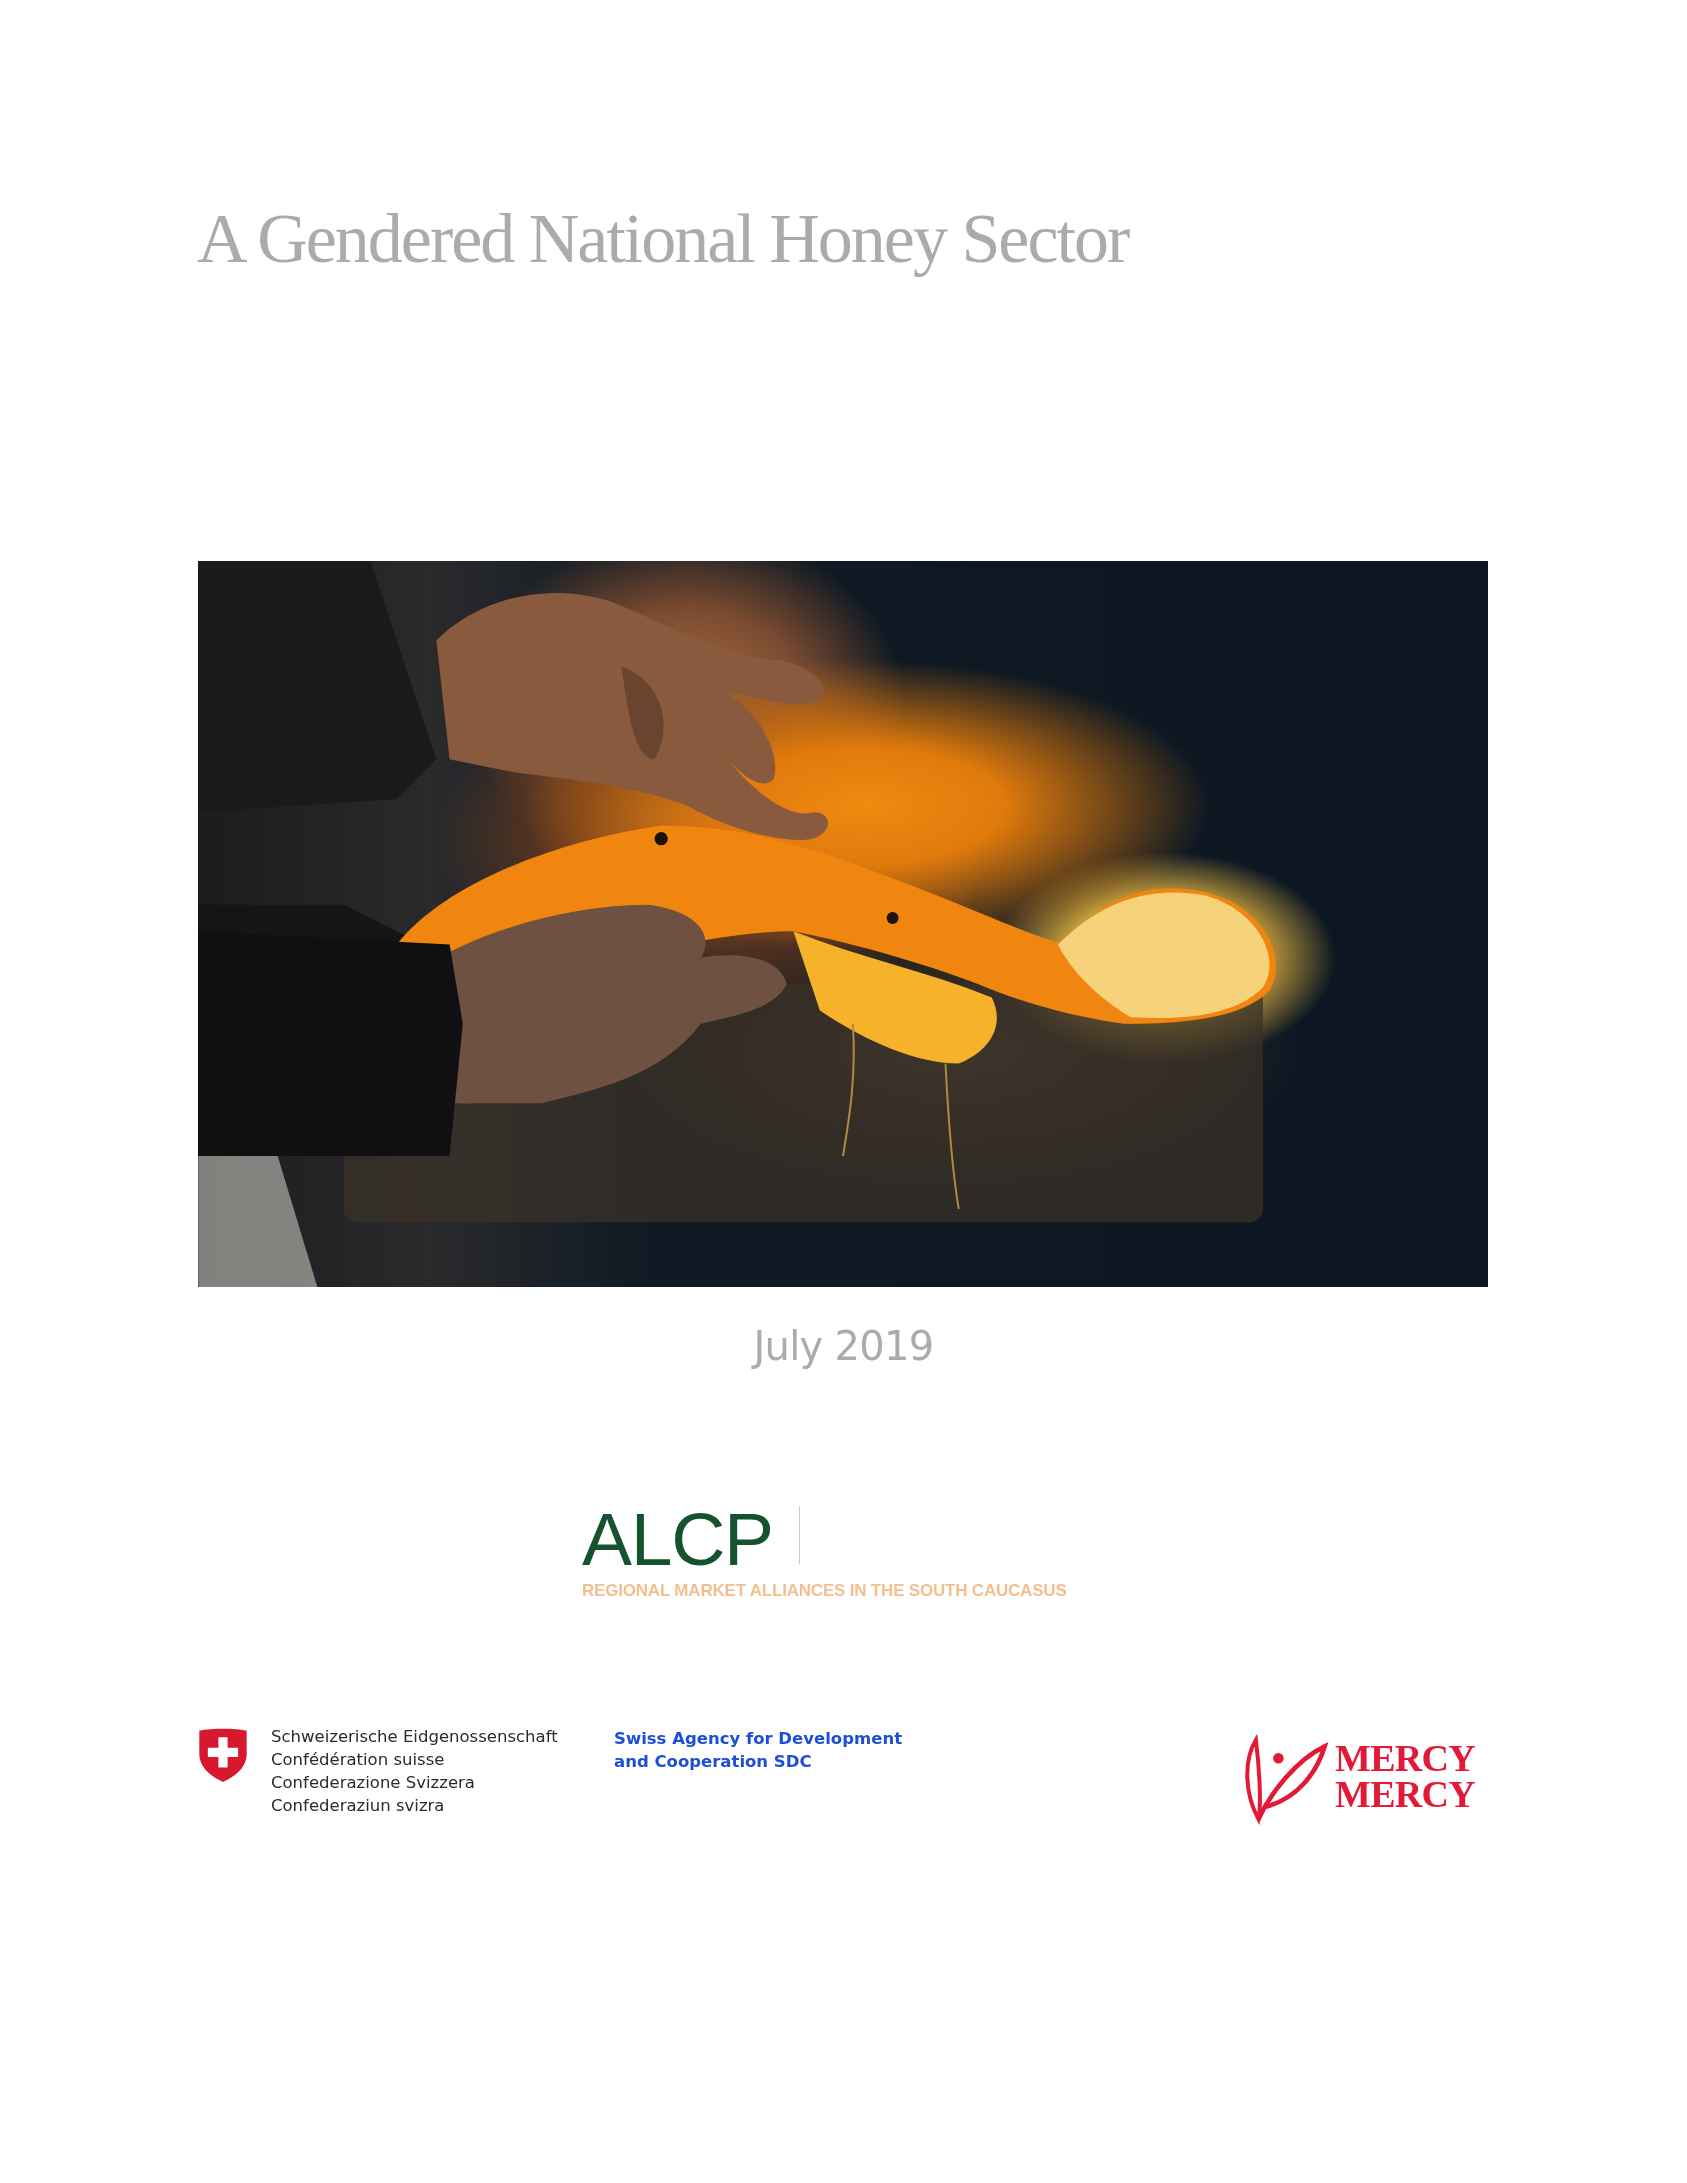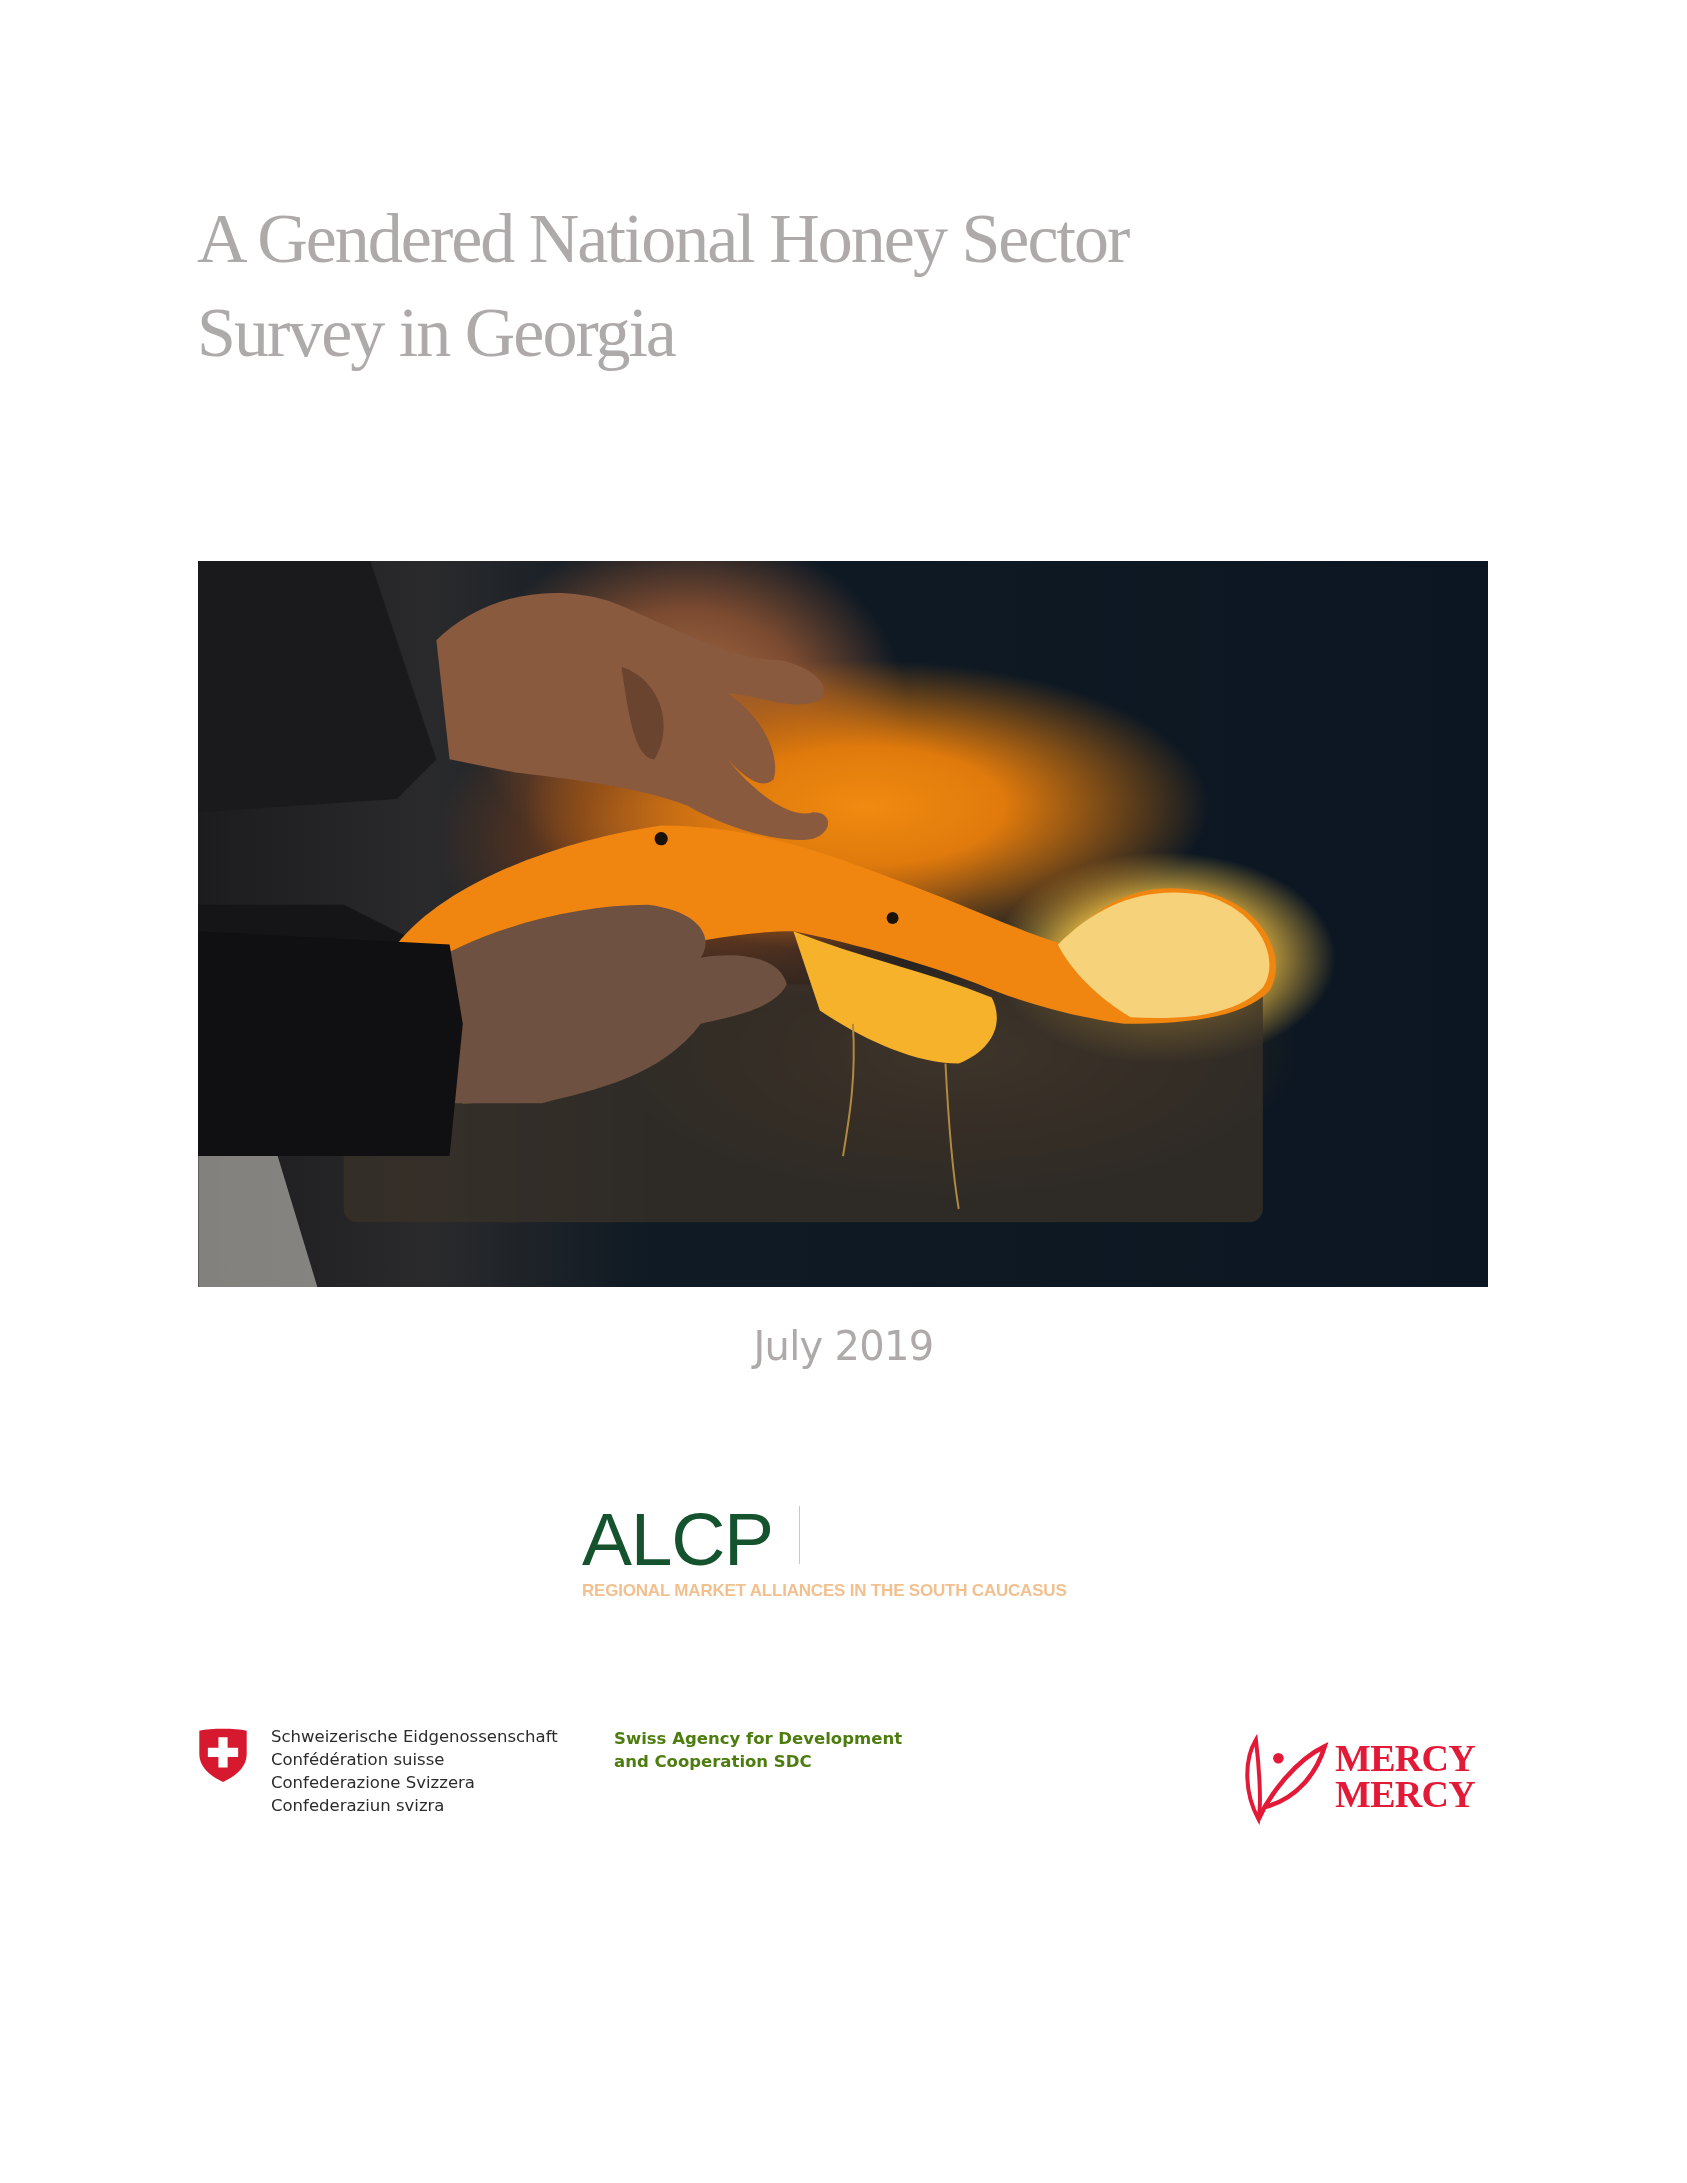--- a/index.html
+++ b/index.html
@@ -33,31 +33,30 @@
   .alcp { position:absolute; left:582px; top:1502px; width:529px; height:106px; }
   .alcp-mark { position:absolute; left:0; top:0; color:#14532d; font-family:"Liberation Sans", sans-serif; font-size:75px; line-height:75px; letter-spacing:-1.3px; }
   .alcp-divider { position:absolute; left:217px; top:4px; width:1.3px; height:58px; background:#c9c9c9; }
   .alcp-name { position:absolute; left:225px; top:4px; color:#a7a7a7; font-family:"Liberation Sans", sans-serif; font-weight:bold; font-size:25px; line-height:28px; }
   .alcp-tag { position:absolute; left:0; top:79px; color:#f2c08f; font-family:"Liberation Sans", sans-serif; font-weight:bold; font-size:17px; letter-spacing:-0.2px; white-space:nowrap; }
 
   .swiss { position:absolute; left:198px; top:1728px; }
   .swiss-shield { position:absolute; left:0; top:0; width:50px; height:54px; }
   .swiss-names { position:absolute; left:73px; top:-2.6px; color:#2b2b2b; font-size:16.5px; line-height:23px; white-space:nowrap; }
   .swiss-names div { }
-  .sdc { position:absolute; left:614px; top:1727px; color:#4d7c0f; font-weight:bold; font-size:16.5px; line-height:23px; white-space:nowrap; }
+  .sdc { position:absolute; left:614px; top:1727px; color:#1d4ed8; font-weight:bold; font-size:16.5px; line-height:23px; white-space:nowrap; }
 
   .mercy { position:absolute; left:1244px; top:1733px; width:245px; height:93px; }
   .mercy-text { position:absolute; left:91px; top:6.6px; color:#e31a37; font-family:Liberation Serif, serif; font-weight:bold; font-size:38px; line-height:36px; letter-spacing:-0.7px; }
 </style>
 </head>
 <body>
 
 <h1 class="title">
   <span>A Gendered National Honey Sector</span>
-  <span>Survey in Georgia</span>
 </h1>
 
 <div class="photo">
   <svg width="1290" height="726" viewBox="0 0 1950 1098">
 
     <path d="M0,0 L260,0 L300,120 L360,300 L300,360 L0,380 Z" fill="#1a1a1c"></path>
     <path d="M0,520 L220,520 L380,600 L400,700 L360,900 L0,900 Z" fill="#151517"></path>
 
     <rect x="220" y="640" width="1390" height="360" rx="20" fill="#3a3128" opacity="0.75"></rect>
 

